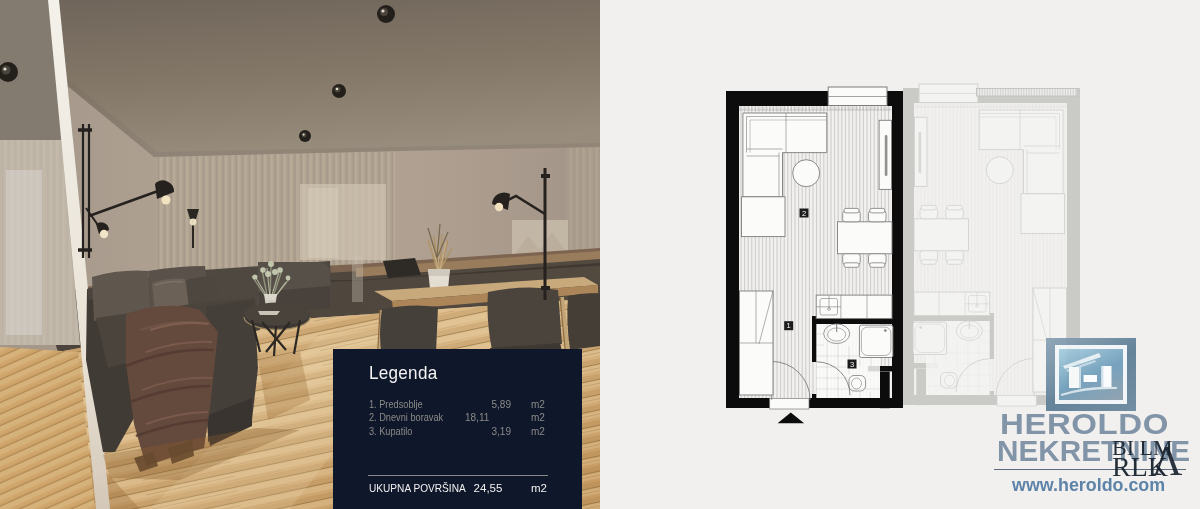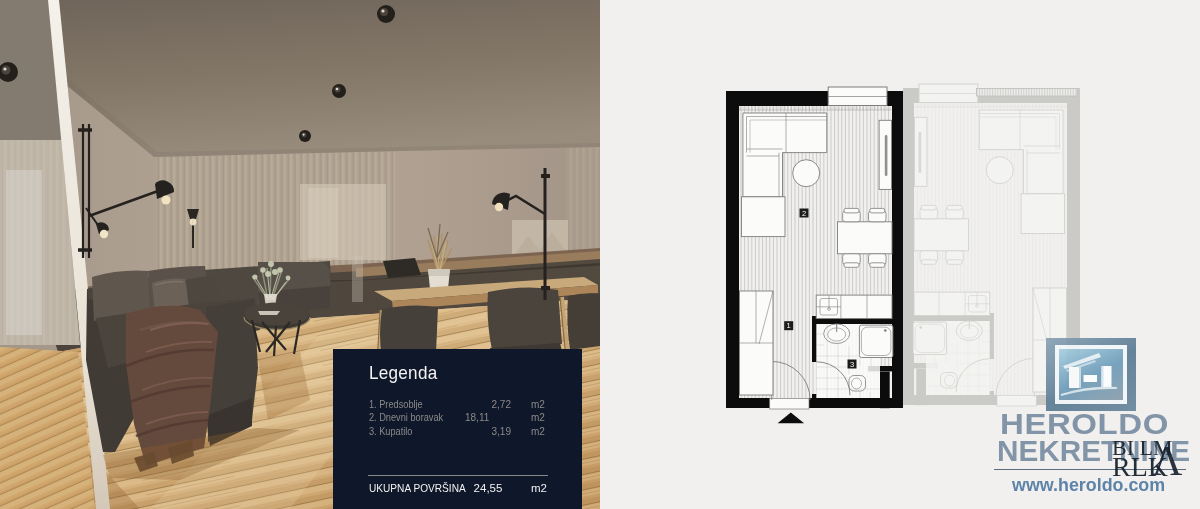--- a/index.html
+++ b/index.html
@@ -254,21 +254,21 @@
 <g stroke="#7a6a52" stroke-width="1.3" fill="none">
         <path d="M437 258 428 228M437 258 440 224M437 258 448 232"></path>
       </g>
 </svg>
 
 <div class="abs" style="left:333px;top:349px;width:249px;height:160px;background:#0f172a">
 
   <div class="abs" style="left:36px;top:13px;color:#f4f3f2;font-size:19px;letter-spacing:0.3px;transform:scaleX(0.9);transform-origin:left">Legenda</div>
 
   <div class="abs" style="left:36px;top:49px;width:210px;color:#8b8a88;font-size:10px;line-height:13.4px">
-    <div><span style="display:inline-block;transform:scaleX(0.92);transform-origin:left">1. Predsoblje</span><span style="position:absolute;left:96px;width:46px;text-align:right">2,72</span><span style="position:absolute;left:162px">m2</span></div>
+    <div><span style="display:inline-block;transform:scaleX(0.92);transform-origin:left">1. Predsoblje</span><span style="position:absolute;left:96px;width:46px;text-align:right">5,89</span><span style="position:absolute;left:162px">m2</span></div>
     <div><span style="display:inline-block;transform:scaleX(0.92);transform-origin:left">2. Dnevni boravak</span><span style="position:absolute;left:96px;width:46px;text-align:left">18,11</span><span style="position:absolute;left:162px">m2</span></div>
     <div><span style="display:inline-block;transform:scaleX(0.92);transform-origin:left">3. Kupatilo</span><span style="position:absolute;left:96px;width:46px;text-align:right">3,19</span><span style="position:absolute;left:162px">m2</span></div>
   </div>
 
   <div class="abs" style="left:35px;top:126px;width:180px;height:1px;background:#8a8988"></div>
 
   <div class="abs" style="left:36px;top:133px;width:210px;color:#f2f1f0;font-size:11.5px;font-weight:normal"><span style="display:inline-block;transform:scaleX(0.88);transform-origin:left">UKUPNA POVRŠINA</span><span style="position:absolute;left:96px;width:46px;text-align:center">24,55</span><span style="position:absolute;left:162px">m2</span></div>
 </div>
 
 <svg class="abs" style="left:600px;top:0" width="600" height="509" viewBox="0 0 600 509">

